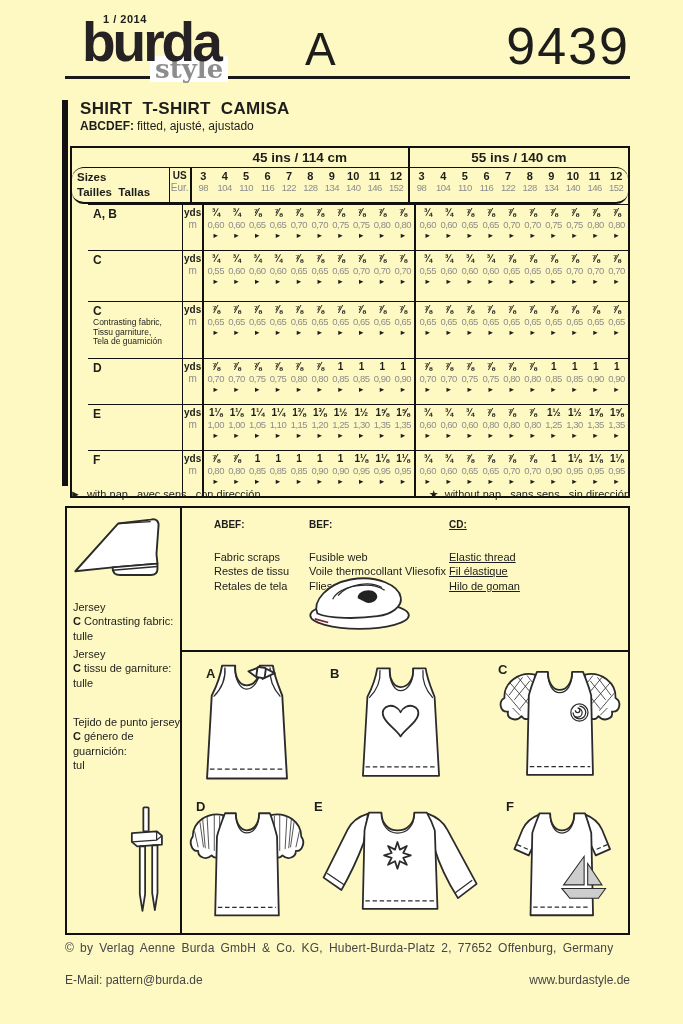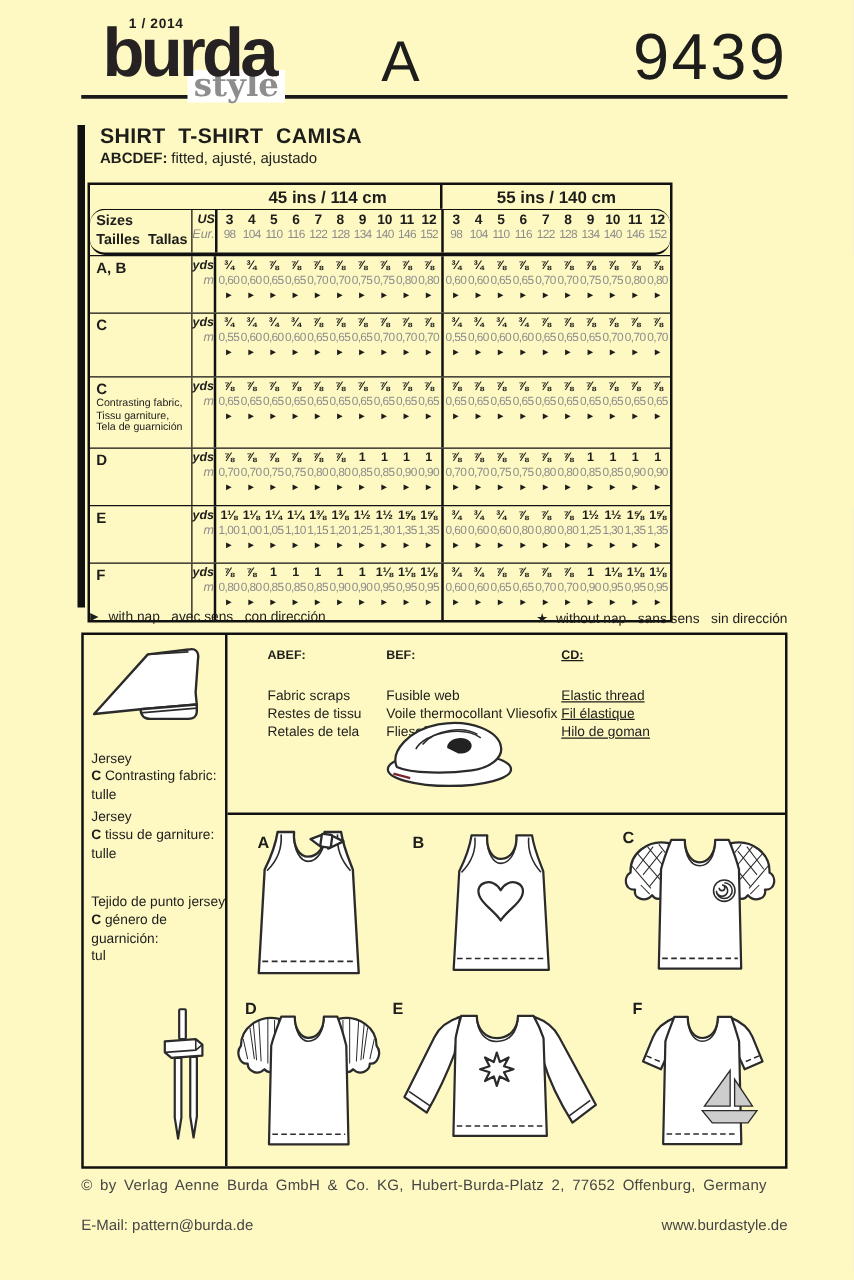--- a/index.html
+++ b/index.html
@@ -12,43 +12,43 @@
   .brand-sub{position:absolute;left:150px;top:56px;font-family:"DejaVu Serif","Liberation Serif",serif;
              font-weight:bold;font-size:26px;color:#8d8d8d;background:#fff;padding:0 5px;z-index:2;line-height:1;}
   .header-rule{position:absolute;left:65px;top:76px;width:565px;height:3px;background:#1a1a1a;z-index:1;}
   .view-letter{position:absolute;left:305px;top:22px;font-size:46px;font-weight:normal;}
   .pattern-number{position:absolute;right:53px;top:16px;font-size:52px;letter-spacing:2px;font-weight:normal;}
   .title-bar{position:absolute;left:62px;top:100px;width:6px;height:386px;background:#111;}
   .doc-title{position:absolute;left:80px;top:99px;font-size:17px;font-weight:bold;letter-spacing:.3px;}
   .doc-subtitle{position:absolute;left:80px;top:119px;font-size:12px;}
   .doc-subtitle b{margin-right:3px;}
   
-  .ptable{position:absolute;left:70px;top:146px;width:468px;border:2.5px solid #111;box-sizing:border-box;font-size:10px;}
+  .ptable{position:absolute;left:70px;top:146px;width:560px;border:2.5px solid #111;box-sizing:border-box;font-size:10px;}
   .tr{display:flex;align-items:stretch;border-top:1.5px solid #111;}
   .tr:first-child{border-top:none;}
   .cell-lu{width:120px;box-sizing:border-box;border-right:2px solid #111;}
   .cell-label{width:98px;box-sizing:border-box;border-right:1.5px solid #111;padding:2px 0 2px 5px;}
-  .cell-unit{width:22px;box-sizing:border-box;border-right:2px solid #111;text-align:right;padding:2px 0 2px 0;font-style:italic;}
+  .cell-unit{width:22px;box-sizing:border-box;border-right:2px solid #111;text-align:center;padding:2px 0 2px 0;}
   .gcell{width:219px;box-sizing:border-box;padding:2px 1px;}
   .gcell.first{border-right:2px solid #111;}
   .h1{min-height:19px;display:flex;align-items:center;justify-content:center;font-size:13.5px;font-weight:bold;}
   .hdr2{border-top:1.5px solid #111;border-bottom:2.5px solid #111;border-radius:12px;}
   .rl{display:block;font-size:12px;font-weight:bold;}
   .rs{display:block;font-size:8.5px;line-height:1.15;white-space:pre-line;}
   .u-yds{display:block;font-size:10px;font-weight:bold;}
   .u-m{display:block;font-size:10px;color:#8c8c8c;margin-top:1px;}
   .line{display:flex;width:100%;}
   .c{flex:1 1 0;text-align:center;overflow:visible;}
   .line.yds{font-weight:bold;font-size:10px;letter-spacing:-.3px;}
   .line.m{color:#8c8c8c;font-size:9.5px;letter-spacing:-.5px;margin-top:1px;}
   .line.ar{font-size:7.5px;margin-top:1px;}
   .line.us{font-weight:bold;font-size:11px;}
   .line.eur{color:#8c8c8c;font-size:9.5px;letter-spacing:-.5px;}
   .sizes-word{font-size:11.5px;font-weight:bold;line-height:1.3;}
-  .trow{min-height:45px;}
+  .trow{min-height:45px;margin-left:16px;}
   .trow.med{min-height:50px;}
   .trow.tall{min-height:56px;}
   
   .legend{position:absolute;left:70px;top:488px;width:560px;display:flex;justify-content:space-between;font-size:11px;}
   .legend .sym{margin-right:6px;}
   
   .lower{position:absolute;left:65px;top:506px;width:565px;height:429px;border:2.5px solid #111;box-sizing:border-box;}
   .lcol{position:absolute;left:0;top:0;width:115px;height:100%;border-right:2.5px solid #111;box-sizing:border-box;}
   .fab{position:absolute;left:3px;top:4px;}
   .fabtxt{position:absolute;left:6px;font-size:11px;line-height:1.3;}

